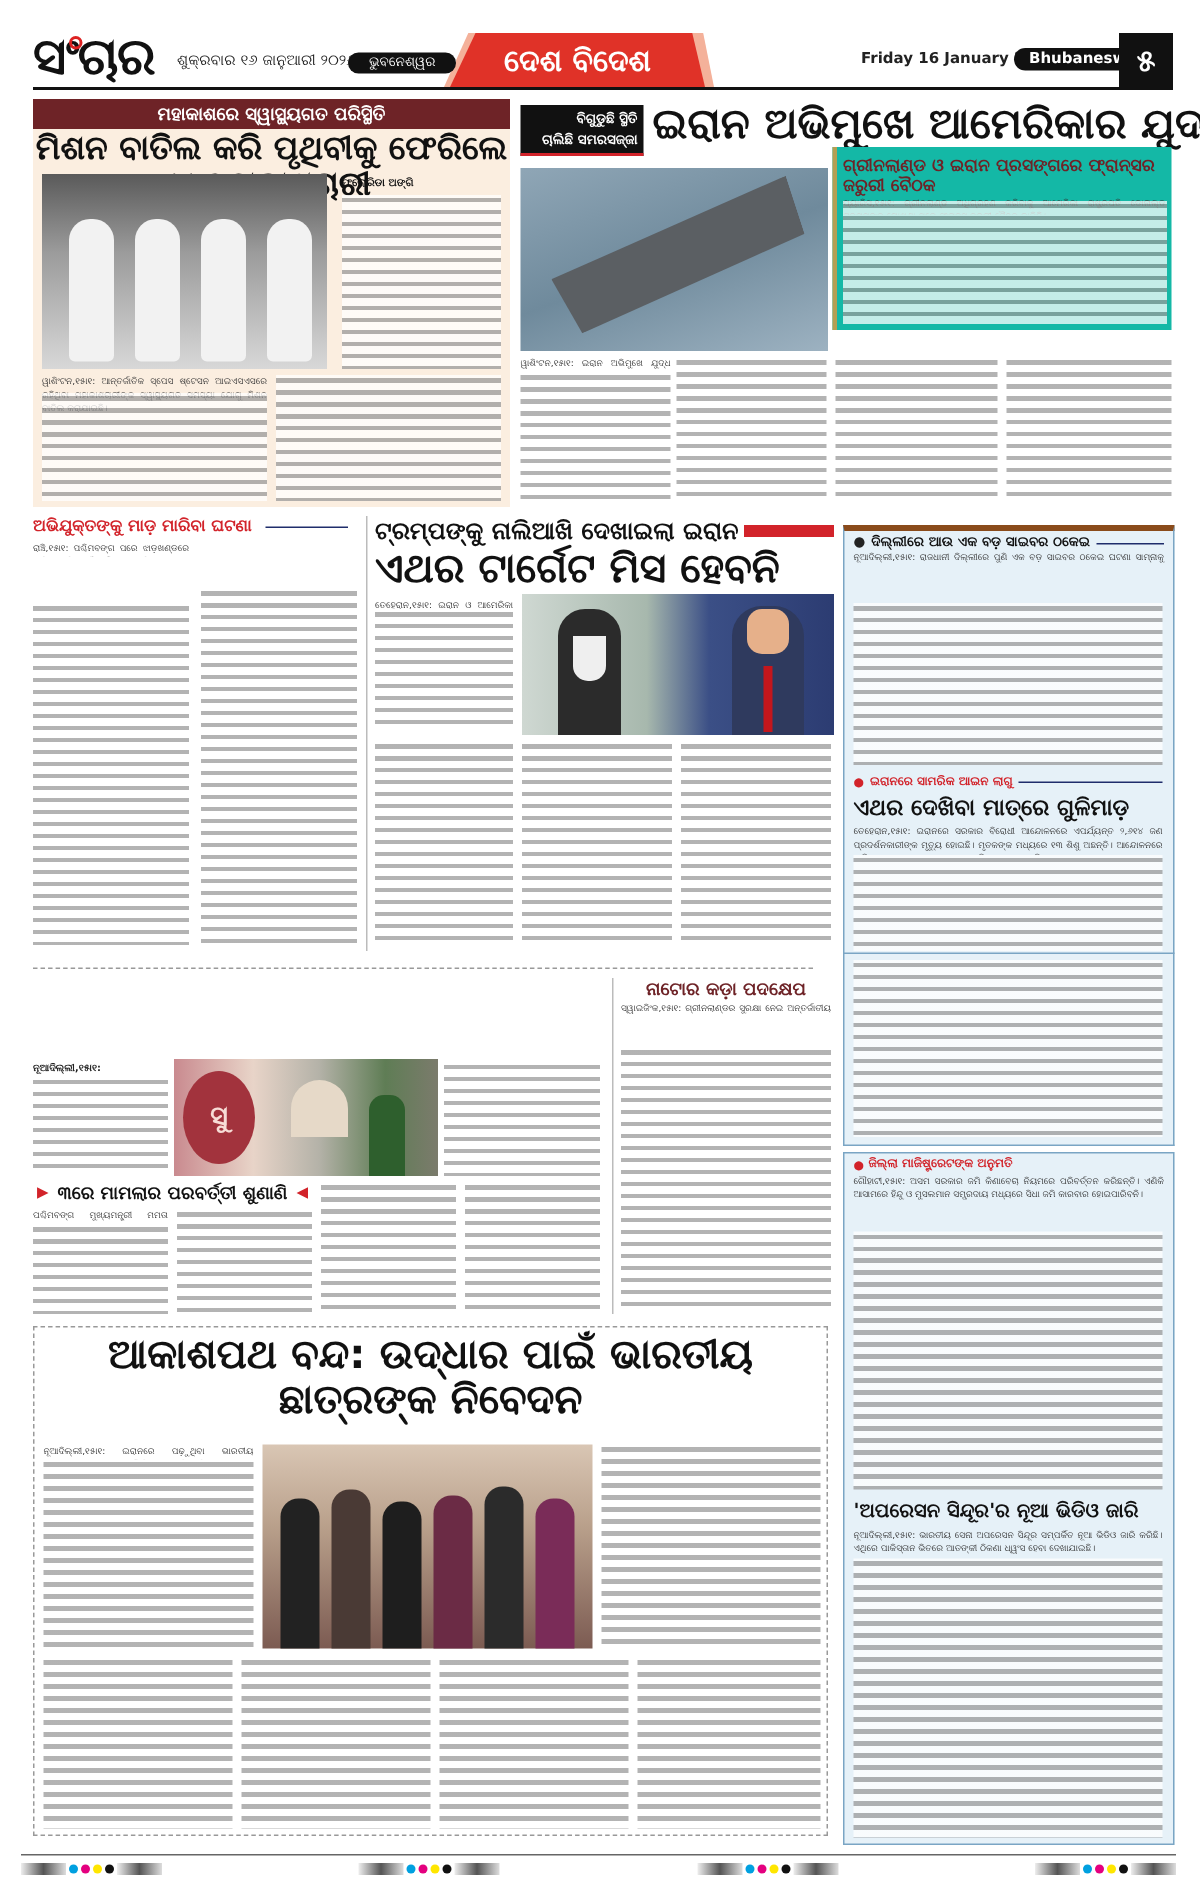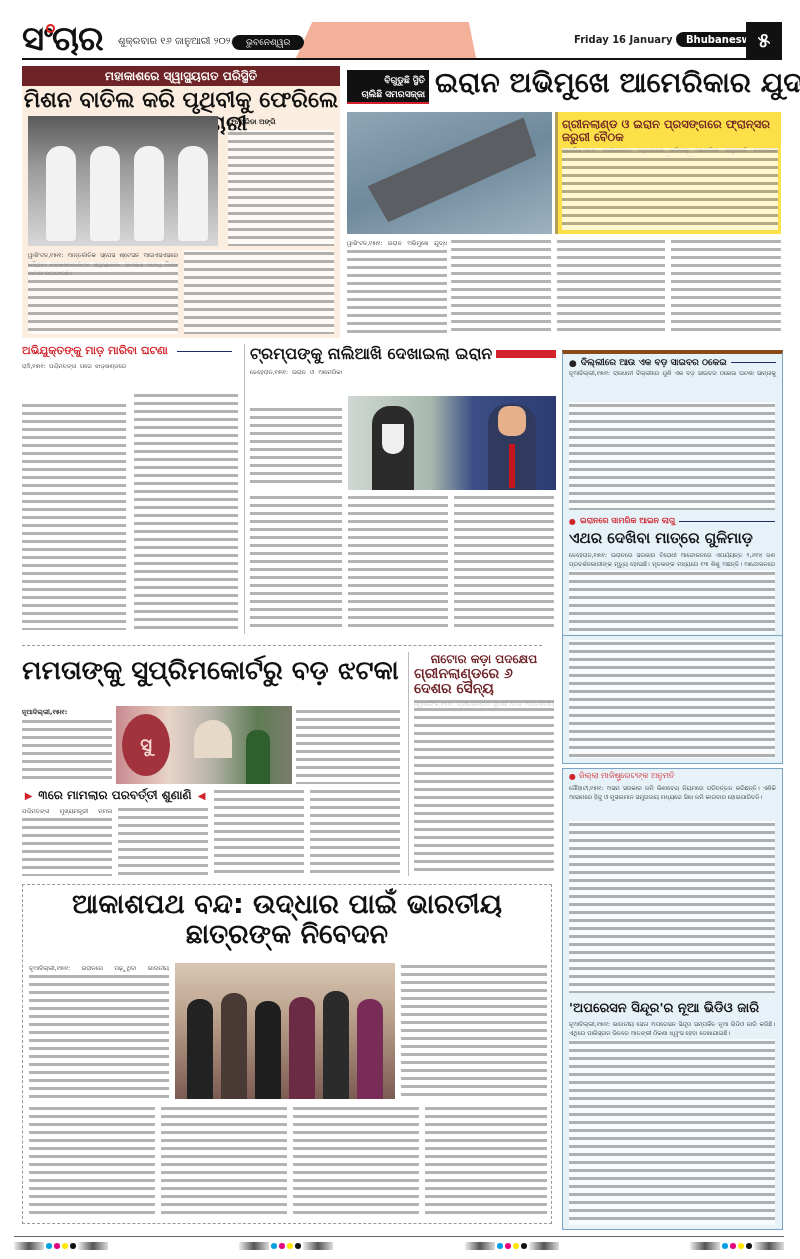--- a/index.html
+++ b/index.html
@@ -31,20 +31,21 @@
 </style>
 </head>
 <body>
 
 <div class="abs mast">
   <div class="abs logo">ସଂଚାର</div>
   <div class="abs logo-dot"></div>
   <div class="abs mdate">ଶୁକ୍ରବାର ୧୬ ଜାନୁଆରୀ ୨୦୨୬</div>
   <div class="abs mcity">ଭୁବନେଶ୍ୱର</div>
   <div class="abs sect-edge"></div>
+  <div class="abs sect">ଦେଶ ବିଦେଶ</div>
   <div class="abs edate">Friday 16 January 2026</div>
   <div class="abs ecity">Bhubaneswar</div>
   <div class="abs pgno">୫</div>
   <div class="abs rule"></div>
 </div>
 
 <div class="abs" style="left:22px;top:66px;width:318px;height:272px;background:#fbeee0">
   <div class="kicker-bar">ମହାକାଶରେ ସ୍ୱାସ୍ଥ୍ୟଗତ ପରିସ୍ଥିତି</div>
   <div class="hl" style="font-size:22px;text-align:center;padding:2px 0">ମିଶନ ବାତିଲ କରି ପୃଥିବୀକୁ ଫେରିଲେ ୪ ମହାକାଶଚାରୀ</div>
   <div class="abs photo" style="left:6px;top:50px;width:190px;height:130px;background:linear-gradient(#5a5a5a,#9b9b9b 40%,#d8d8d8)">
@@ -62,21 +63,21 @@
 
 <div class="abs" style="left:345px;top:66px;width:438px;height:272px">
   <div class="abs" style="left:2px;top:4px;width:82px;height:34px;background:#111;color:#fff;font-size:9px;font-weight:bold;text-align:right;padding:3px 4px;line-height:14px;border-bottom:2px solid #d2232a">
     <div>ବିଗୁଡୁଛି ସ୍ଥିତି</div>
     <div>ଚାଲିଛି ସମରସଜ୍ଜା</div>
   </div>
   <div class="abs hl" style="left:90px;top:2px;font-size:28px;white-space:nowrap">ଇରାନ ଅଭିମୁଖେ ଆମେରିକାର ଯୁଦ୍ଧ ଜାହାଜ</div>
   <div class="abs" style="left:2px;top:46px;width:205px;height:122px;background:linear-gradient(160deg,#8fa6b6,#6f8a9c 50%,#9db2c1)">
     <div class="abs" style="left:20px;top:30px;width:170px;height:58px;background:#5b5f63;transform:rotate(-18deg);clip-path:polygon(0 30%,100% 0,100% 70%,5% 100%)"></div>
   </div>
-  <div class="abs" style="left:210px;top:46px;width:226px;height:122px;background:#fde047;border-left:3px solid #b59f53">
+  <div class="abs" style="left:210px;top:32px;width:226px;height:122px;background:#14b8a6;border-left:3px solid #b59f53">
     <div class="hl" style="font-size:11.5px;color:#6e2327;padding:6px 4px 2px">ଗ୍ରୀନଲାଣ୍ଡ ଓ ଇରାନ ପ୍ରସଙ୍ଗରେ ଫ୍ରାନ୍ସର ଜରୁରୀ ବୈଠକ</div>
     <div class="col" style="padding:0 4px;height:12px">ପ୍ୟାରିସ,୧୫ା୧: ଗ୍ରୀନଲାଣ୍ଡ ଅଧିଗ୍ରହଣ କରିବାକୁ ଆମେରିକା ରାଷ୍ଟ୍ରପତି ଡୋନାଲ୍ଡ ଟ୍ରମ୍ପଙ୍କ ଘୋଷଣା ପରେ ଫ୍ରାନ୍ସ ଜରୁରୀ ବୈଠକ ଡାକିଛି।</div>
     <div class="abs txtlines" style="left:4px;top:36px;width:216px;height:82px"></div>
   </div>
   <div class="abs col" style="left:2px;top:172px;width:100px;height:10px">ୱାଶିଂଟନ,୧୫ା୧: ଇରାନ ଅଭିମୁଖେ ଯୁଦ୍ଧ ଜାହାଜ ପଠାଇଛି ଆମେରିକା।</div>
   <div class="abs txtlines" style="left:2px;top:182px;width:100px;height:86px"></div>
   <div class="abs txtlines" style="left:106px;top:172px;width:100px;height:96px"></div>
   <div class="abs txtlines" style="left:212px;top:172px;width:108px;height:96px"></div>
   <div class="abs txtlines" style="left:326px;top:172px;width:110px;height:96px"></div>
 </div>
@@ -88,20 +89,21 @@
   <div class="abs txtlines" style="left:0;top:58px;width:104px;height:228px"></div>
   <div class="abs txtlines" style="left:112px;top:48px;width:104px;height:238px"></div>
 </div>
 <div class="abs vline" style="left:244px;top:344px;height:290px"></div>
 
 <div class="abs" style="left:250px;top:344px;width:306px;height:290px">
   <div style="display:flex;align-items:center;gap:4px">
     <div style="font-size:16px;font-weight:bold;color:#111;white-space:nowrap">ଟ୍ରମ୍ପଙ୍କୁ ନାଲିଆଖି ଦେଖାଇଲା ଇରାନ</div>
     <div style="flex:1;height:8px;background:#d2232a"></div>
   </div>
+  <div class="hl" style="font-size:27px;margin-top:2px">ଏଥର ଟାର୍ଗେଟ ମିସ ହେବନି</div>
   <div class="col" style="width:92px;height:10px;margin-top:4px">ତେହେରାନ,୧୫ା୧: ଇରାନ ଓ ଆମେରିକା ମଧ୍ୟରେ ଉତ୍ତେଜନା ବଢ଼ିଚାଲିଛି।</div>
   <div class="abs txtlines" style="left:0;top:62px;width:92px;height:78px"></div>
   <div class="abs" style="left:98px;top:52px;width:208px;height:94px;background:linear-gradient(90deg,#cfd8d2,#a7b8ad 40%,#3b4f86 60%,#2c3c72)">
     <div class="abs" style="left:24px;top:10px;width:42px;height:84px;background:#2b2b2b;border-radius:18px 18px 0 0"></div>
     <div class="abs" style="left:34px;top:28px;width:22px;height:30px;background:#efefef;border-radius:0 0 10px 10px"></div>
     <div class="abs" style="left:140px;top:8px;width:48px;height:86px;background:#2f3a5e;border-radius:20px 20px 0 0"></div>
     <div class="abs" style="left:150px;top:10px;width:28px;height:30px;background:#e6b08a;border-radius:10px"></div>
     <div class="abs" style="left:161px;top:48px;width:6px;height:44px;background:#c4161c"></div>
   </div>
   <div class="abs txtlines" style="left:0;top:150px;width:92px;height:136px"></div>
@@ -126,21 +128,20 @@
   <div class="abs col" style="left:6px;top:196px;width:206px;height:20px">ତେହେରାନ,୧୫ା୧: ଇରାନରେ ସରକାର ବିରୋଧୀ ଆନ୍ଦୋଳନରେ ଏପର୍ଯ୍ୟନ୍ତ ୨,୬୧୪ ଜଣ ପ୍ରଦର୍ଶନକାରୀଙ୍କ ମୃତ୍ୟୁ ହୋଇଛି। ମୃତକଙ୍କ ମଧ୍ୟରେ ୧୩ ଶିଶୁ ଅଛନ୍ତି। ଆନ୍ଦୋଳନରେ ସାମିଲ ୧୮,୪୦୦ରୁ ଅଧିକ ଲୋକଙ୍କୁ ଗିରଫ କରାଯାଇଛି।</div>
   <div class="abs txtlines" style="left:6px;top:216px;width:206px;height:64px"></div>
 </div>
 <div class="abs box-blue" style="left:562px;top:636px;width:221px;height:128px;border-top:none">
   <div class="abs txtlines" style="left:6px;top:4px;width:206px;height:118px"></div>
 </div>
 
 <div class="abs dash" style="left:22px;top:645px;width:520px"></div>
 
 <div class="abs" style="left:22px;top:652px;width:380px;height:226px">
-  <div class="hl" style="font-size:26px;margin-top:4px">ମମତାଙ୍କୁ ସୁପ୍ରିମକୋର୍ଟରୁ ବଡ଼ ଝଟକା</div>
   <div class="abs" style="left:0;top:56px;font-size:6.5px;font-weight:bold">ନୂଆଦିଲ୍ଲୀ,୧୫ା୧:</div>
   <div class="abs txtlines" style="left:0;top:66px;width:90px;height:62px"></div>
   <div class="abs" style="left:94px;top:54px;width:176px;height:78px;background:linear-gradient(90deg,#c98a8f,#e8d4c8 30%,#b4b2a8 55%,#5f7d55 80%,#7b7b6c)">
     <div class="abs" style="left:6px;top:8px;width:48px;height:62px;border-radius:50%;background:#a2333d;color:#f7dcd6;font-size:18px;font-weight:bold;text-align:center;line-height:62px">ସୁ</div>
     <div class="abs" style="left:78px;top:14px;width:38px;height:38px;border-radius:50% 50% 0 0;background:#e6d9c8"></div>
     <div class="abs" style="left:130px;top:24px;width:24px;height:54px;background:#2e5f2d;border-radius:10px 10px 0 0"></div>
   </div>
   <div class="abs txtlines" style="left:274px;top:56px;width:104px;height:76px"></div>
   <div class="abs" style="left:0;top:136px;width:186px;display:flex;align-items:center;gap:6px;justify-content:center">
     <span style="color:#d2232a;font-size:10px">▶</span>
@@ -150,29 +151,28 @@
   <div class="abs col" style="left:0;top:154px;width:90px;height:10px">ପଶ୍ଚିମବଙ୍ଗ ମୁଖ୍ୟମନ୍ତ୍ରୀ ମମତା ବାନାର୍ଜୀଙ୍କୁ ସୁପ୍ରିମକୋର୍ଟରୁ ବଡ଼ ଝଟକା ମିଳିଛି।</div>
   <div class="abs txtlines" style="left:0;top:164px;width:90px;height:60px"></div>
   <div class="abs txtlines" style="left:96px;top:154px;width:90px;height:70px"></div>
   <div class="abs txtlines" style="left:192px;top:136px;width:90px;height:88px"></div>
   <div class="abs txtlines" style="left:288px;top:136px;width:90px;height:88px"></div>
 </div>
 <div class="abs vline" style="left:408px;top:652px;height:224px"></div>
 
 <div class="abs" style="left:414px;top:652px;width:140px;height:226px">
   <div style="font-size:12px;font-weight:bold;color:#6e2327;text-align:center">ନାଟୋର କଡ଼ା ପଦକ୍ଷେପ</div>
-  <div class="hl" style="font-size:14px;color:#6e2327">ଗ୍ରୀନଲାଣ୍ଡରେ ୬ ଦେଶର ସୈନ୍ୟ</div>
   <div class="col" style="height:10px;margin-top:2px">ସ୍ୱାଇଜିଂକ,୧୫ା୧: ଗ୍ରୀନଲାଣ୍ଡର ସୁରକ୍ଷା ନେଇ ଅନ୍ତର୍ଜାତୀୟ ଚିନ୍ତା ବଢ଼ିଛି।</div>
   <div class="abs txtlines" style="left:0;top:46px;width:140px;height:178px"></div>
 </div>
 
 <div class="abs box-blue" style="left:562px;top:768px;width:221px;height:462px">
   <div style="display:flex;align-items:center;gap:3px;padding:2px 6px">
     <span style="color:#d2232a;font-size:8px">●</span>
-    <span style="font-size:8px;font-weight:normal;color:#d2232a">ଜିଲ୍ଲା ମାଜିଷ୍ଟ୍ରେଟଙ୍କ ଅନୁମତି</span>
+    <span style="font-size:8px;font-weight:bold;color:#d2232a">ଜିଲ୍ଲା ମାଜିଷ୍ଟ୍ରେଟଙ୍କ ଅନୁମତି</span>
   </div>
   <div class="col" style="padding:0 6px;height:20px">ଗୌହାଟୀ,୧୫ା୧: ଅସମ ସରକାର ଜମି କିଣାବେଚା ନିୟମରେ ପରିବର୍ତ୍ତନ କରିଛନ୍ତି। ଏଣିକି ଆସାମରେ ହିନ୍ଦୁ ଓ ମୁସଲମାନ ସମ୍ପ୍ରଦାୟ ମଧ୍ୟରେ ସିଧା ଜମି କାରବାର ହୋଇପାରିବନି।</div>
   <div class="abs txtlines" style="left:6px;top:52px;width:206px;height:172px"></div>
   <div class="abs hl" style="left:6px;top:232px;font-size:13px">'ଅପରେସନ ସିନ୍ଦୂର'ର ନୂଆ ଭିଡିଓ ଜାରି</div>
   <div class="abs col" style="left:6px;top:250px;width:206px;height:20px">ନୂଆଦିଲ୍ଲୀ,୧୫ା୧: ଭାରତୀୟ ସେନା ଅପରେସନ ସିନ୍ଦୂର ସମ୍ପର୍କିତ ନୂଆ ଭିଡିଓ ଜାରି କରିଛି। ଏଥିରେ ପାକିସ୍ତାନ ଭିତରେ ଆତଙ୍କୀ ଠିକଣା ଧ୍ୱଂସ ହେବା ଦେଖାଯାଇଛି।</div>
   <div class="abs txtlines" style="left:6px;top:270px;width:206px;height:186px"></div>
 </div>
 
 <div class="abs" style="left:22px;top:884px;width:530px;height:340px;border:1px dashed #999">
   <div class="hl" style="font-size:27px;text-align:center;margin-top:4px">ଆକାଶପଥ ବନ୍ଦ: ଉଦ୍ଧାର ପାଇଁ ଭାରତୀୟ ଛାତ୍ରଙ୍କ ନିବେଦନ</div>

